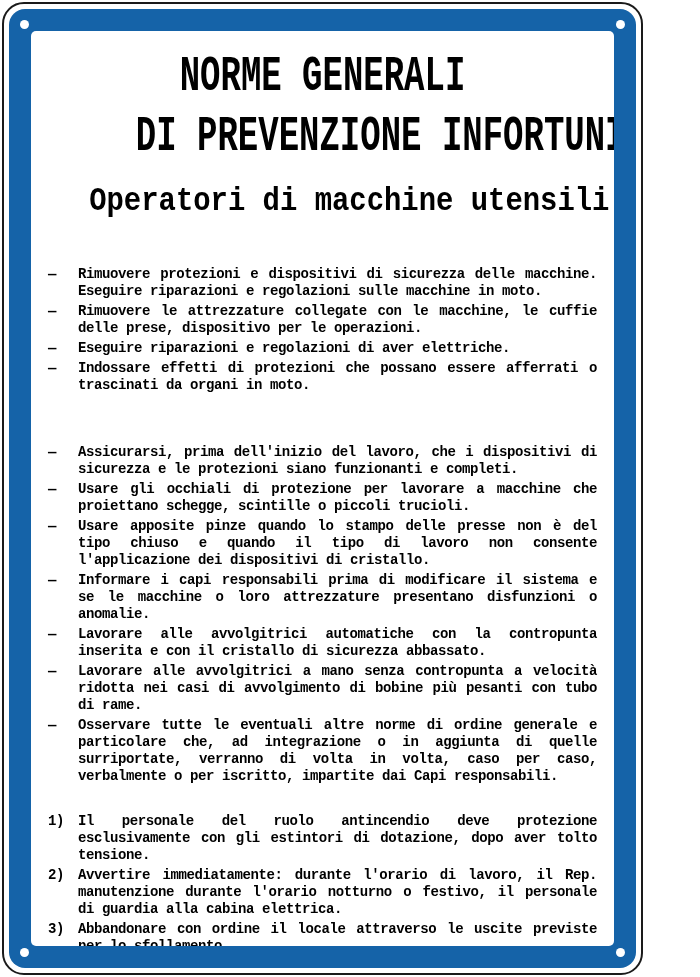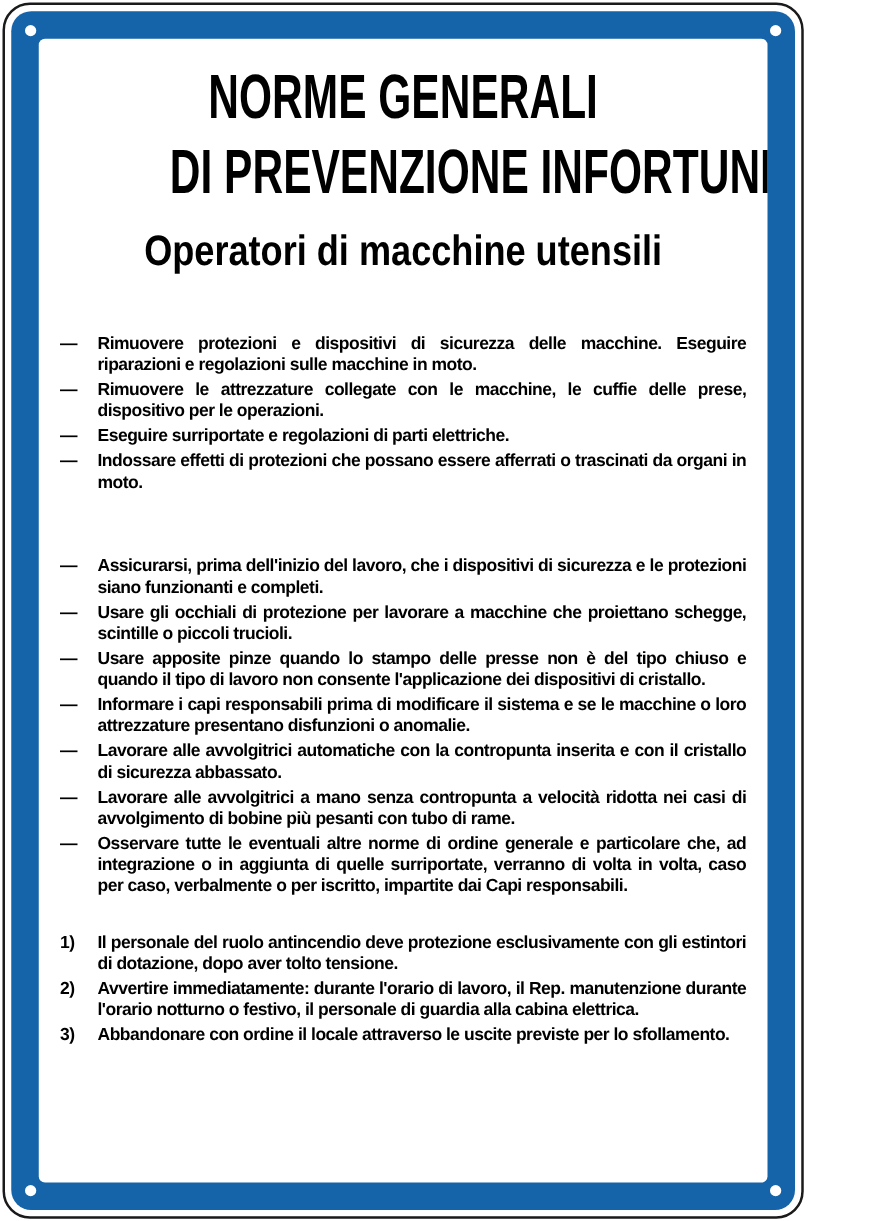--- a/index.html
+++ b/index.html
@@ -6,21 +6,21 @@
     --border-blue:#1563a8;
     --outline-black:#1a1a1a;
     --background:#ffffff;
     --text:#000000;
   }
   html,body{margin:0;padding:0;background:var(--background);}
   .sign{
     position:relative;
     width:645px;height:977px;
     background:var(--background);
-    font-family:Liberation Sans, sans-serif;
+    font-family:Liberation Mono, monospace;
     color:var(--text);
     overflow:hidden;
   }
   .outline{
     position:absolute;inset:2px;
     border:2px solid var(--outline-black);
     border-radius:22px;
   }
   .blue-band{
     position:absolute;inset:9px;
@@ -112,21 +112,21 @@
       <div class="item">
         <span class="item-marker">—</span>
         <span class="item-text">Rimuovere protezioni e dispositivi di sicurezza delle macchine. Eseguire riparazioni e regolazioni sulle macchine in moto.</span>
       </div>
       <div class="item">
         <span class="item-marker">—</span>
         <span class="item-text">Rimuovere le attrezzature collegate con le macchine, le cuffie delle prese, dispositivo per le operazioni.</span>
       </div>
       <div class="item">
         <span class="item-marker">—</span>
-        <span class="item-text">Eseguire surriportate e regolazioni di parti elettriche.</span>
+        <span class="item-text">Eseguire riparazioni e regolazioni di aver elettriche.</span>
       </div>
       <div class="item">
         <span class="item-marker">—</span>
         <span class="item-text">Indossare effetti di protezioni che possano essere afferrati o trascinati da organi in moto.</span>
       </div>
     </div>
 
     <div class="section obbligo">
       <div class="item">
         <span class="item-marker">—</span>

